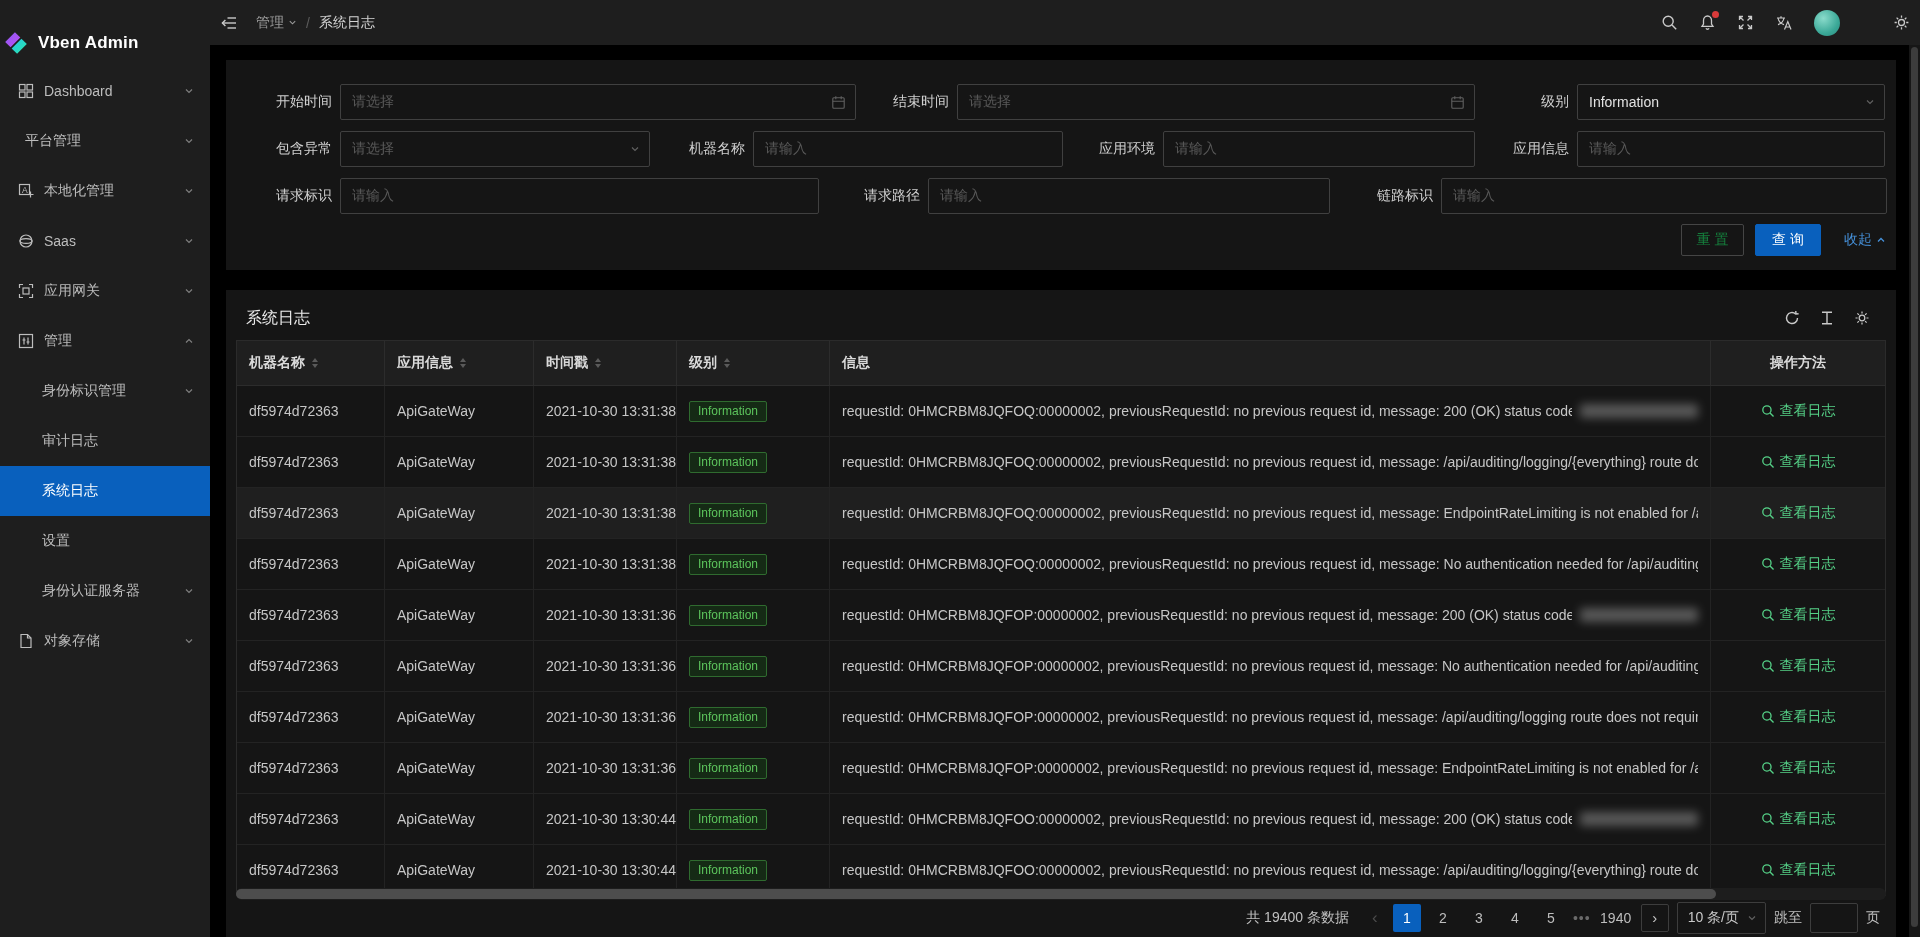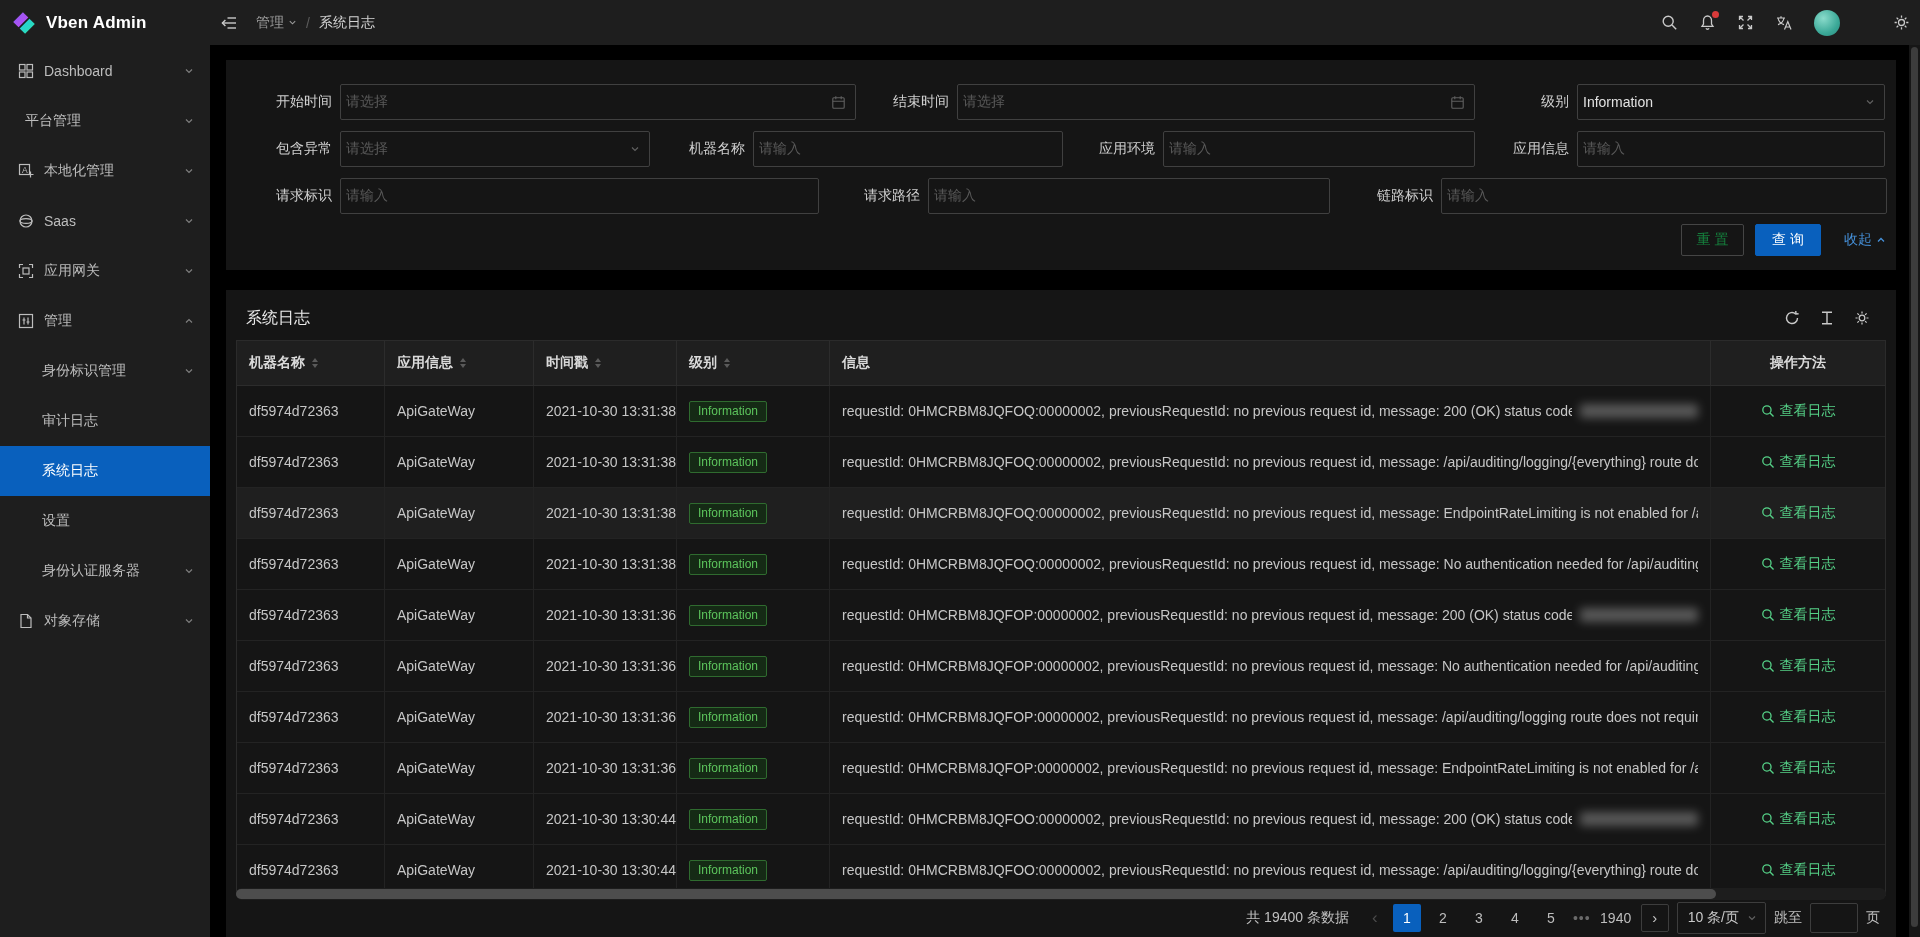--- a/index.html
+++ b/index.html
@@ -1,19 +1,19 @@
 <!DOCTYPE html>
 <html><head>
 <meta charset="utf-8">
 <style>
   html,body{margin:0;padding:0;overflow:hidden;background:#000;}
   body{width:1920px;height:937px;position:relative;font-family:"Liberation Sans",sans-serif;}
   
   .sidebar{position:absolute;left:0;top:0;width:210px;height:937px;background:#1e1e1e;z-index:6;}
-  .logo{height:46px;display:flex;align-items:center;padding-left:11px;gap:9px;}
+  .logo{height:46px;display:flex;align-items:center;padding-left:3px;gap:9px;margin-top:20px;}
   .logo .ltxt{color:#fff;font-size:17px;font-weight:bold;letter-spacing:.2px;}
   .mi{height:50px;display:flex;align-items:center;padding:0 16px 0 18px;color:#bdbdbd;font-size:14px;cursor:pointer;box-sizing:border-box;}
   .mi .ico{width:16px;height:16px;margin-right:10px;display:inline-flex;color:#bdbdbd;flex:none;}
   .mi .lbl{flex:1;white-space:nowrap;overflow:hidden;}
   .mi .chev{color:#7e7e7e;display:inline-flex;margin-left:6px;}
   .mi .chev.up svg{transform:rotate(180deg);}
   .mi.noicon{padding-left:25px;}
   .mi.sub{padding-left:42px;}
   .mi.active{background:#0960bd;color:#fff;}
   .i16{width:16px;height:16px;}
@@ -29,21 +29,21 @@
   .bellwrap{position:relative;display:inline-flex;}
   .reddot{position:absolute;top:-3px;right:-3px;width:7px;height:7px;border-radius:50%;background:#d93a3a;}
   .avatar{width:26px;height:26px;border-radius:50%;background:radial-gradient(circle at 36% 32%,#8adbcb,#3aa897 62%,#2b8a7e);cursor:pointer;}
   .gearspace{margin-left:32px;}
   
   .filter-card{position:absolute;left:226px;top:60px;width:1670px;height:210px;background:#151515;z-index:2;}
   .table-card{position:absolute;left:226px;top:290px;width:1670px;height:647px;background:#151515;z-index:2;}
   
   .field{position:absolute;display:flex;align-items:center;height:36px;}
   .flabel{text-align:right;margin-right:8px;color:#d0d0d0;font-size:14px;flex:none;white-space:nowrap;}
-  .fbox{position:relative;height:36px;border:1px solid #404040;border-radius:2px;display:flex;align-items:center;padding:0 5px;box-sizing:border-box;flex:none;background:transparent;cursor:text;}
+  .fbox{position:relative;height:36px;border:1px solid #404040;border-radius:2px;display:flex;align-items:center;padding:0 11px;box-sizing:border-box;flex:none;background:transparent;cursor:text;}
   .fbox .ph{color:#595959;font-size:14px;}
   .fbox .val{color:#e2e2e2;font-size:14px;}
   .fbox .sfx{position:absolute;right:9px;color:#606060;display:inline-flex;}
   .f0{left:20px;top:24px}.f0 .flabel{width:86px}.f0 .fbox{width:516px}
   .f1{left:600px;top:24px}.f1 .flabel{width:123px}.f1 .fbox{width:518px}
   .f2{left:1240px;top:24px}.f2 .flabel{width:103px}.f2 .fbox{width:308px}
   .f3{left:20px;top:71px}.f3 .flabel{width:86px}.f3 .fbox{width:310px}
   .f4{left:430px;top:71px}.f4 .flabel{width:89px}.f4 .fbox{width:310px}
   .f5{left:840px;top:71px}.f5 .flabel{width:89px}.f5 .fbox{width:312px}
   .f6{left:1240px;top:71px}.f6 .flabel{width:103px}.f6 .fbox{width:308px}

